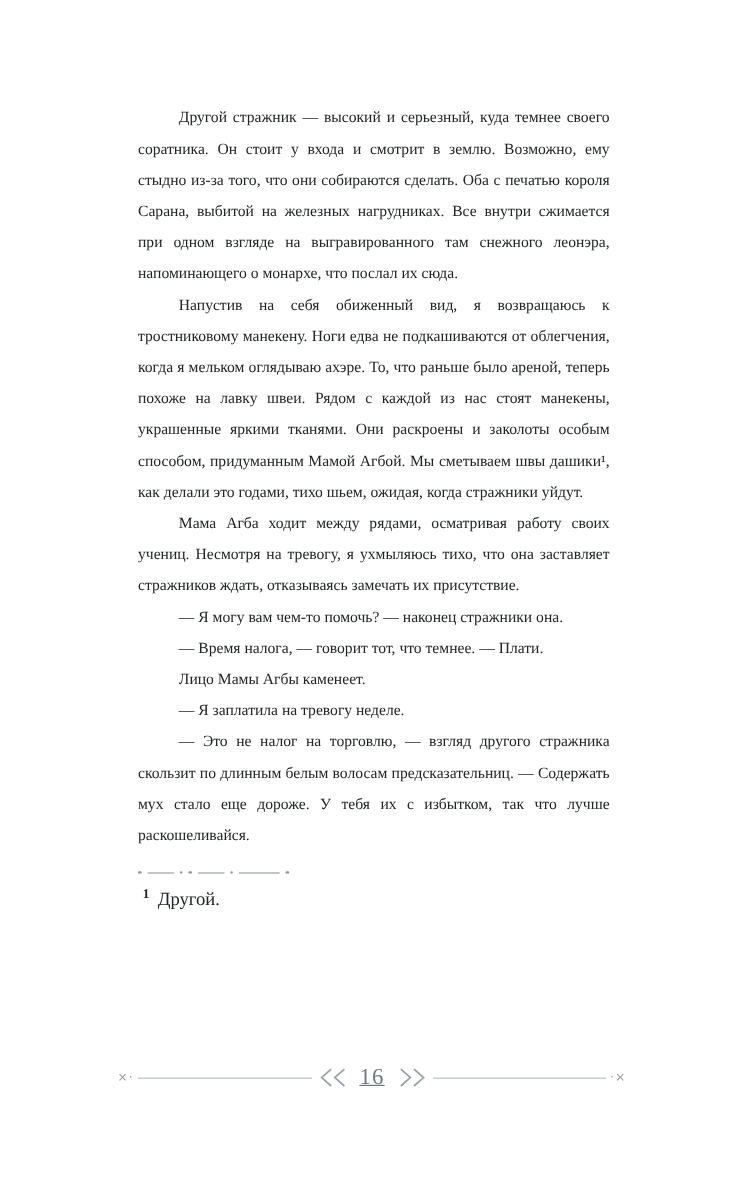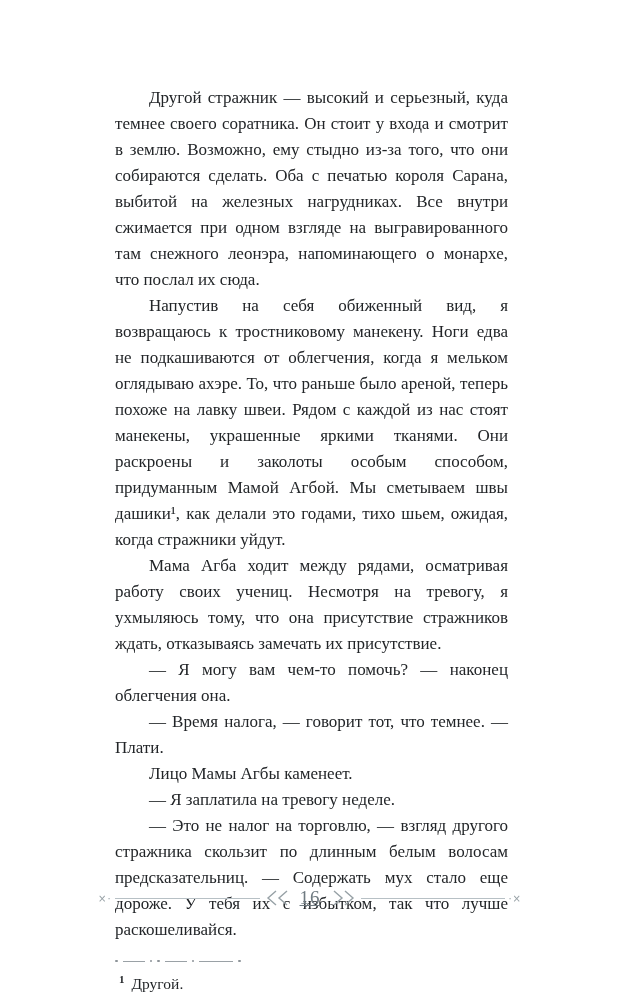--- a/index.html
+++ b/index.html
@@ -12,21 +12,21 @@
     overflow: hidden;
   }
   .page-body {
     position: absolute;
     top: 85px;
     left: 115px;
     width: 393px;
   }
   .para {
     margin: 0;
-    font-size: 17px;
+    font-size: 13px;
     line-height: 26px;
     color: #222528;
     text-align: justify;
     text-indent: 34px;
     hyphens: auto;
     -webkit-hyphens: auto;
   }
   .footnote-block {
     margin-top: 14px;
   }
@@ -101,22 +101,22 @@
     font-style: normal;
     letter-spacing: 1px;
   }
 </style>
 </head>
 <body>
 
 <div class="page-body">
   <p class="para">Другой стражник — высокий и серьезный, куда темнее своего соратника. Он стоит у входа и смотрит в землю. Возможно, ему стыдно из-за того, что они собираются сделать. Оба с печатью короля Сарана, выбитой на железных нагрудниках. Все внутри сжимается при одном взгляде на выгравированного там снежного леонэра, напоминающего о монархе, что послал их сюда.</p>
   <p class="para">Напустив на себя обиженный вид, я возвращаюсь к тростниковому манекену. Ноги едва не подкашиваются от облегчения, когда я мельком оглядываю ахэре. То, что раньше было ареной, теперь похоже на лавку швеи. Рядом с каждой из нас стоят манекены, украшенные яркими тканями. Они раскроены и заколоты особым способом, придуманным Мамой Агбой. Мы сметываем швы дашики¹, как делали это годами, тихо шьем, ожидая, когда стражники уйдут.</p>
-  <p class="para">Мама Агба ходит между рядами, осматривая работу своих учениц. Несмотря на тревогу, я ухмыляюсь тому, что она присутствие стражников ждать, отказываясь замечать их присутствие.</p>
-  <p class="para">— Я могу вам чем-то помочь? — наконец облегчения она.</p>
+  <p class="para">Мама Агба ходит между рядами, осматривая работу своих учениц. Несмотря на тревогу, я ухмыляюсь тихо, что она заставляет стражников ждать, отказываясь замечать их присутствие.</p>
+  <p class="para">— Я могу вам чем-то помочь? — наконец стражники она.</p>
   <p class="para">— Время налога, — говорит тот, что темнее. — Плати.</p>
   <p class="para">Лицо Мамы Агбы каменеет.</p>
   <p class="para">— Я заплатила на тревогу неделе.</p>
   <p class="para">— Это не налог на торговлю, — взгляд другого стражника скользит по длинным белым волосам предсказательниц. — Содержать мух стало еще дороже. У тебя их с избытком, так что лучше раскошеливайся.</p>
 
   <div class="footnote-block">
     <div class="footnote-sep">
       <span class="dot"></span>
       <span class="seg short"></span>
       <span class="dot"></span>

